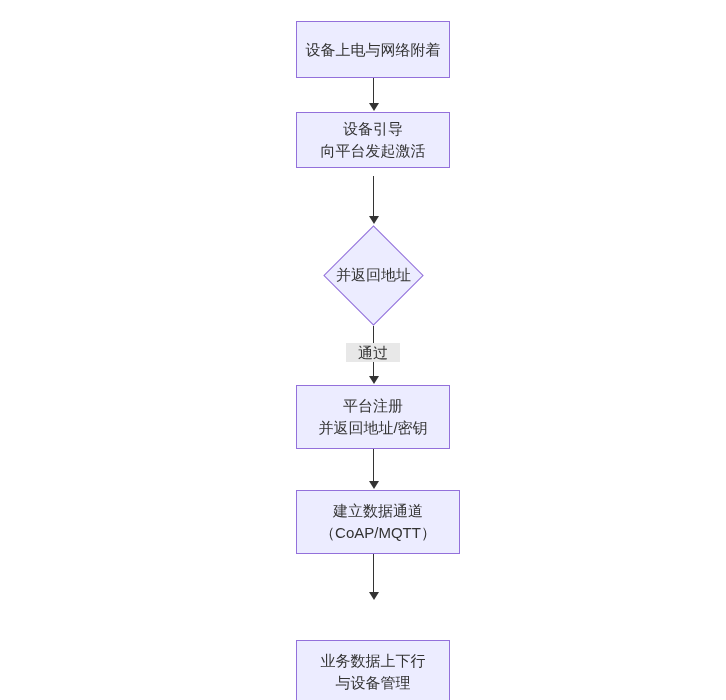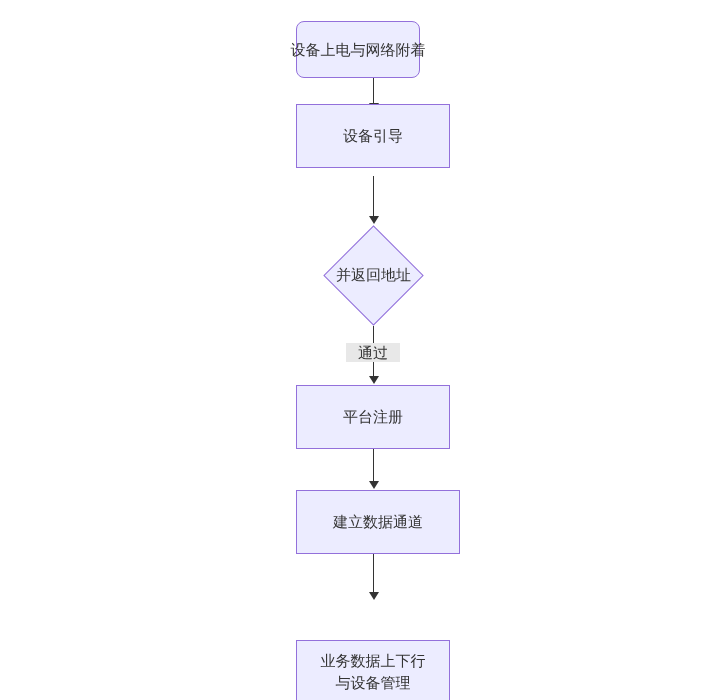--- a/index.html
+++ b/index.html
@@ -24,22 +24,22 @@
     color: #333333;
     display: flex;
     flex-direction: column;
     align-items: center;
     justify-content: center;
     text-align: center;
     font-size: 15px;
     line-height: 22px;
   }
   .nline { display: block; white-space: nowrap; }
-  .n1 { left: 296px; top: 21px;  width: 124px; height: 57px; border-radius: 8px; }
-  .n2 { left: 296px; top: 104px; width: 154px; height: 64px; }
+  .n1 { left: 296px; top: 21px;  width: 154px; height: 57px; }
+  .n2 { left: 296px; top: 112px; width: 154px; height: 56px; }
   .n4 { left: 296px; top: 385px; width: 154px; height: 64px; }
   .n5 { left: 296px; top: 490px; width: 164px; height: 64px; }
   .n6 { left: 296px; top: 601px; width: 154px; height: 63px; margin-top: 39px; }
 
   
   .diamond {
     position: absolute;
     left: 323px; top: 225px;
     width: 101px; height: 101px;
   }
@@ -117,20 +117,21 @@
     <span class="nline">设备上电与网络附着</span>
   </div>
 
   <div class="arrow a1">
     <div class="line"></div>
     <div class="head"></div>
   </div>
 
   <div class="node n2">
     <span class="nline">设备引导</span>
+    <span class="nline">向平台发起激活</span>
   </div>
 
   <div class="arrow a2">
     <div class="line"></div>
     <div class="head"></div>
   </div>
 
   <div class="diamond">
     <div class="shape"></div>
     <div class="dlabel">并返回地址</div>
@@ -138,29 +139,31 @@
 
   <div class="arrow a3">
     <div class="line"></div>
     <div class="head"></div>
   </div>
 
   <div class="edge-label">通过</div>
 
   <div class="node n4">
     <span class="nline">平台注册</span>
+    <span class="nline">并返回地址/密钥</span>
   </div>
 
   <div class="arrow a4">
     <div class="line"></div>
     <div class="head"></div>
   </div>
 
   <div class="node n5">
     <span class="nline">建立数据通道</span>
+    <span class="nline">（CoAP/MQTT）</span>
   </div>
 
   <div class="arrow a5">
     <div class="line"></div>
     <div class="head"></div>
   </div>
 
   <div class="node n6">
     <span class="nline">业务数据上下行</span>
     <span class="nline">与设备管理</span>

